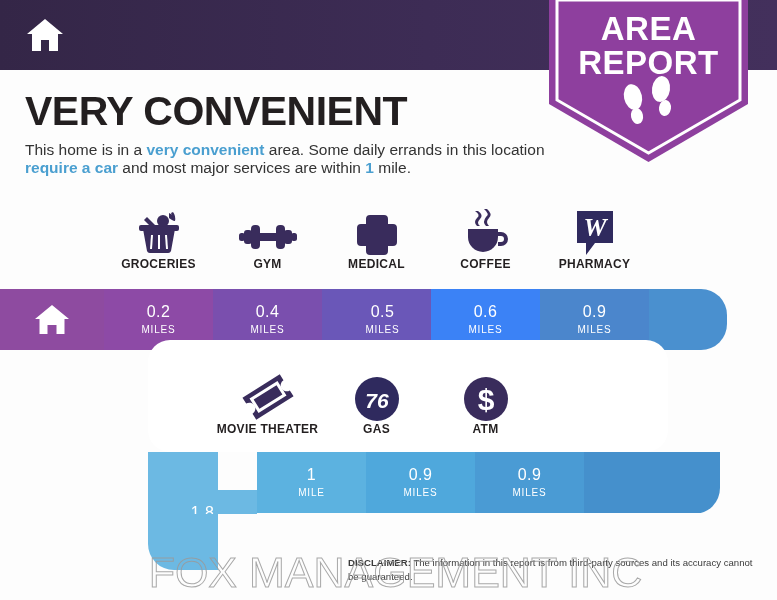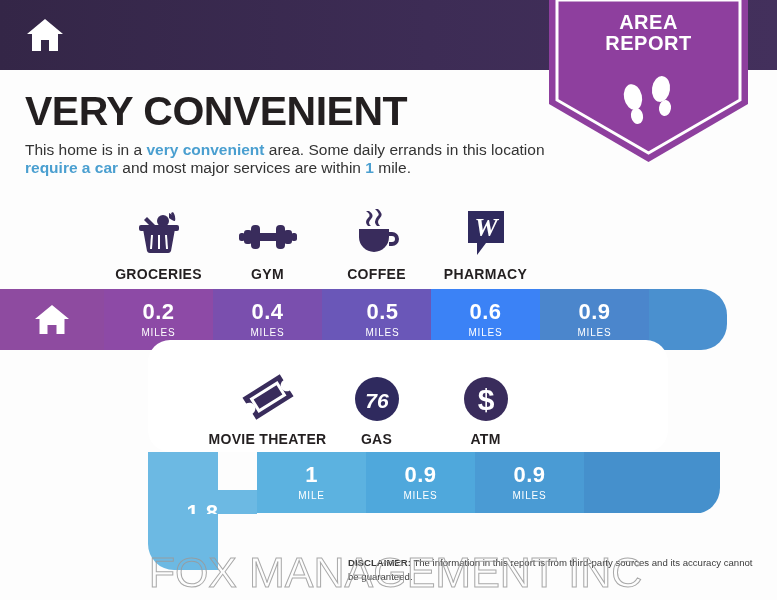--- a/index.html
+++ b/index.html
@@ -25,21 +25,21 @@
     margin-left:16px; white-space:nowrap; font-weight:400;
   }
 
   
   .badge {
     position:absolute; left:549px; top:-4px; width:199px; height:166px; z-index:30;
   }
   .badge svg { display:block; }
   .badge-text {
     position:absolute; top:16px; left:0; width:199px; text-align:center;
-    color:#ffffff; font-size:20px; font-weight:700; line-height:1.04;
+    color:#ffffff; font-size:33px; font-weight:700; line-height:1.04;
     letter-spacing:0.5px;
   }
 
   
   .title {
     position:absolute; left:25px; top:88px;
     font-size:41px; font-weight:700; color:#231f20; letter-spacing:-0.5px;
   }
   .subtitle {
     position:absolute; left:25px; top:141px; width:530px;
@@ -53,21 +53,21 @@
   }
   .icon-row.row1 { left:104px; top:205px; }
   .icon-row.row2 { left:213px; top:370px; }
   .icon-cell {
     width:109px; display:flex; flex-direction:column;
     align-items:center; justify-content:flex-end;
   }
   .icon-glyph { height:52px; display:flex; align-items:flex-end; justify-content:center; }
   .icon-glyph svg { display:block; }
   .icon-label {
-    margin-top:9px; font-size:14px; font-weight:700;
+    font-size:12px; font-weight:700;
     color:#231f20; letter-spacing:0.3px; white-space:nowrap;
   }
 
   
   .white-panel {
     position:absolute; left:148px; top:340px; width:520px; height:112px;
     background:#ffffff; border-radius:22px; z-index:10;
   }
 
   
@@ -88,21 +88,21 @@
   }
   .bar2 {
     position:absolute; left:148px; top:0; width:572px; height:62px;
     display:flex; border-radius:0 0 26px 0; overflow:hidden;
   }
   .seg {
     width:109px; height:61px; flex:none;
     display:flex; flex-direction:column; align-items:center; justify-content:center;
     color:#ffffff;
   }
-  .seg-value { font-size:22px; font-weight:700; line-height:1; letter-spacing:0.5px; }
+  .seg-value { font-size:16px; font-weight:400; line-height:1; letter-spacing:0.5px; }
   .seg-unit { font-size:10px; font-weight:400; margin-top:4px; letter-spacing:0.8px; }
 
   
   .footer-logo {
     position:absolute; left:28px; top:552px;
     display:flex; align-items:center; z-index:20;
   }
   .footer-logo-text {
     margin-left:6px; font-size:15px; font-weight:700; color:#2b2b2b;
     letter-spacing:-0.2px;
@@ -190,20 +190,28 @@
             <rect x="37" y="8" width="9" height="24" rx="4"></rect>
             <rect x="45" y="13" width="8" height="14" rx="3"></rect>
             <rect x="52" y="16" width="6" height="8" rx="2.5"></rect>
             <rect x="19" y="16" width="20" height="8"></rect>
           </g>
         </svg>
       </span>
       <span class="icon-label">GYM</span>
     </div>
 
+    <div class="icon-cell">
+      <span class="icon-glyph">
+        <svg width="44" height="44" viewBox="0 0 44 44">
+          <path d="M15 2 h14 a4 4 0 0 1 4 4 v5 h5 a4 4 0 0 1 4 4 v14 a4 4 0 0 1 -4 4 h-5 v5 a4 4 0 0 1 -4 4 H15 a4 4 0 0 1 -4 -4 v-5 H6 a4 4 0 0 1 -4 -4 V15 a4 4 0 0 1 4 -4 h5 V6 a4 4 0 0 1 4 -4 z" fill="#392c5c"></path>
+        </svg>
+      </span>
+      <span class="icon-label">MEDICAL</span>
+    </div>
 
     <div class="icon-cell">
       <span class="icon-glyph">
         <svg width="50" height="50" viewBox="0 0 50 50">
           <g fill="#392c5c">
             <path d="M7 22 h30 v8 a15 15 0 0 1 -15 15 A15 15 0 0 1 7 30 Z"></path>
             <path d="M37 25 h3 a7 7 0 0 1 0 14 h-3 v-4 h3 a3 3 0 0 0 0 -6 h-3 z"></path>
             <path d="M17 4 q6 4 2 8 q-4 4 0 7 l-3 0 q-4 -4 0 -8 q4 -3 -2 -7 z"></path>
             <path d="M26 2 q6 5 2 9 q-4 4 0 8 l-3 0 q-4 -4 0 -9 q4 -3 -2 -8 z"></path>
           </g>

